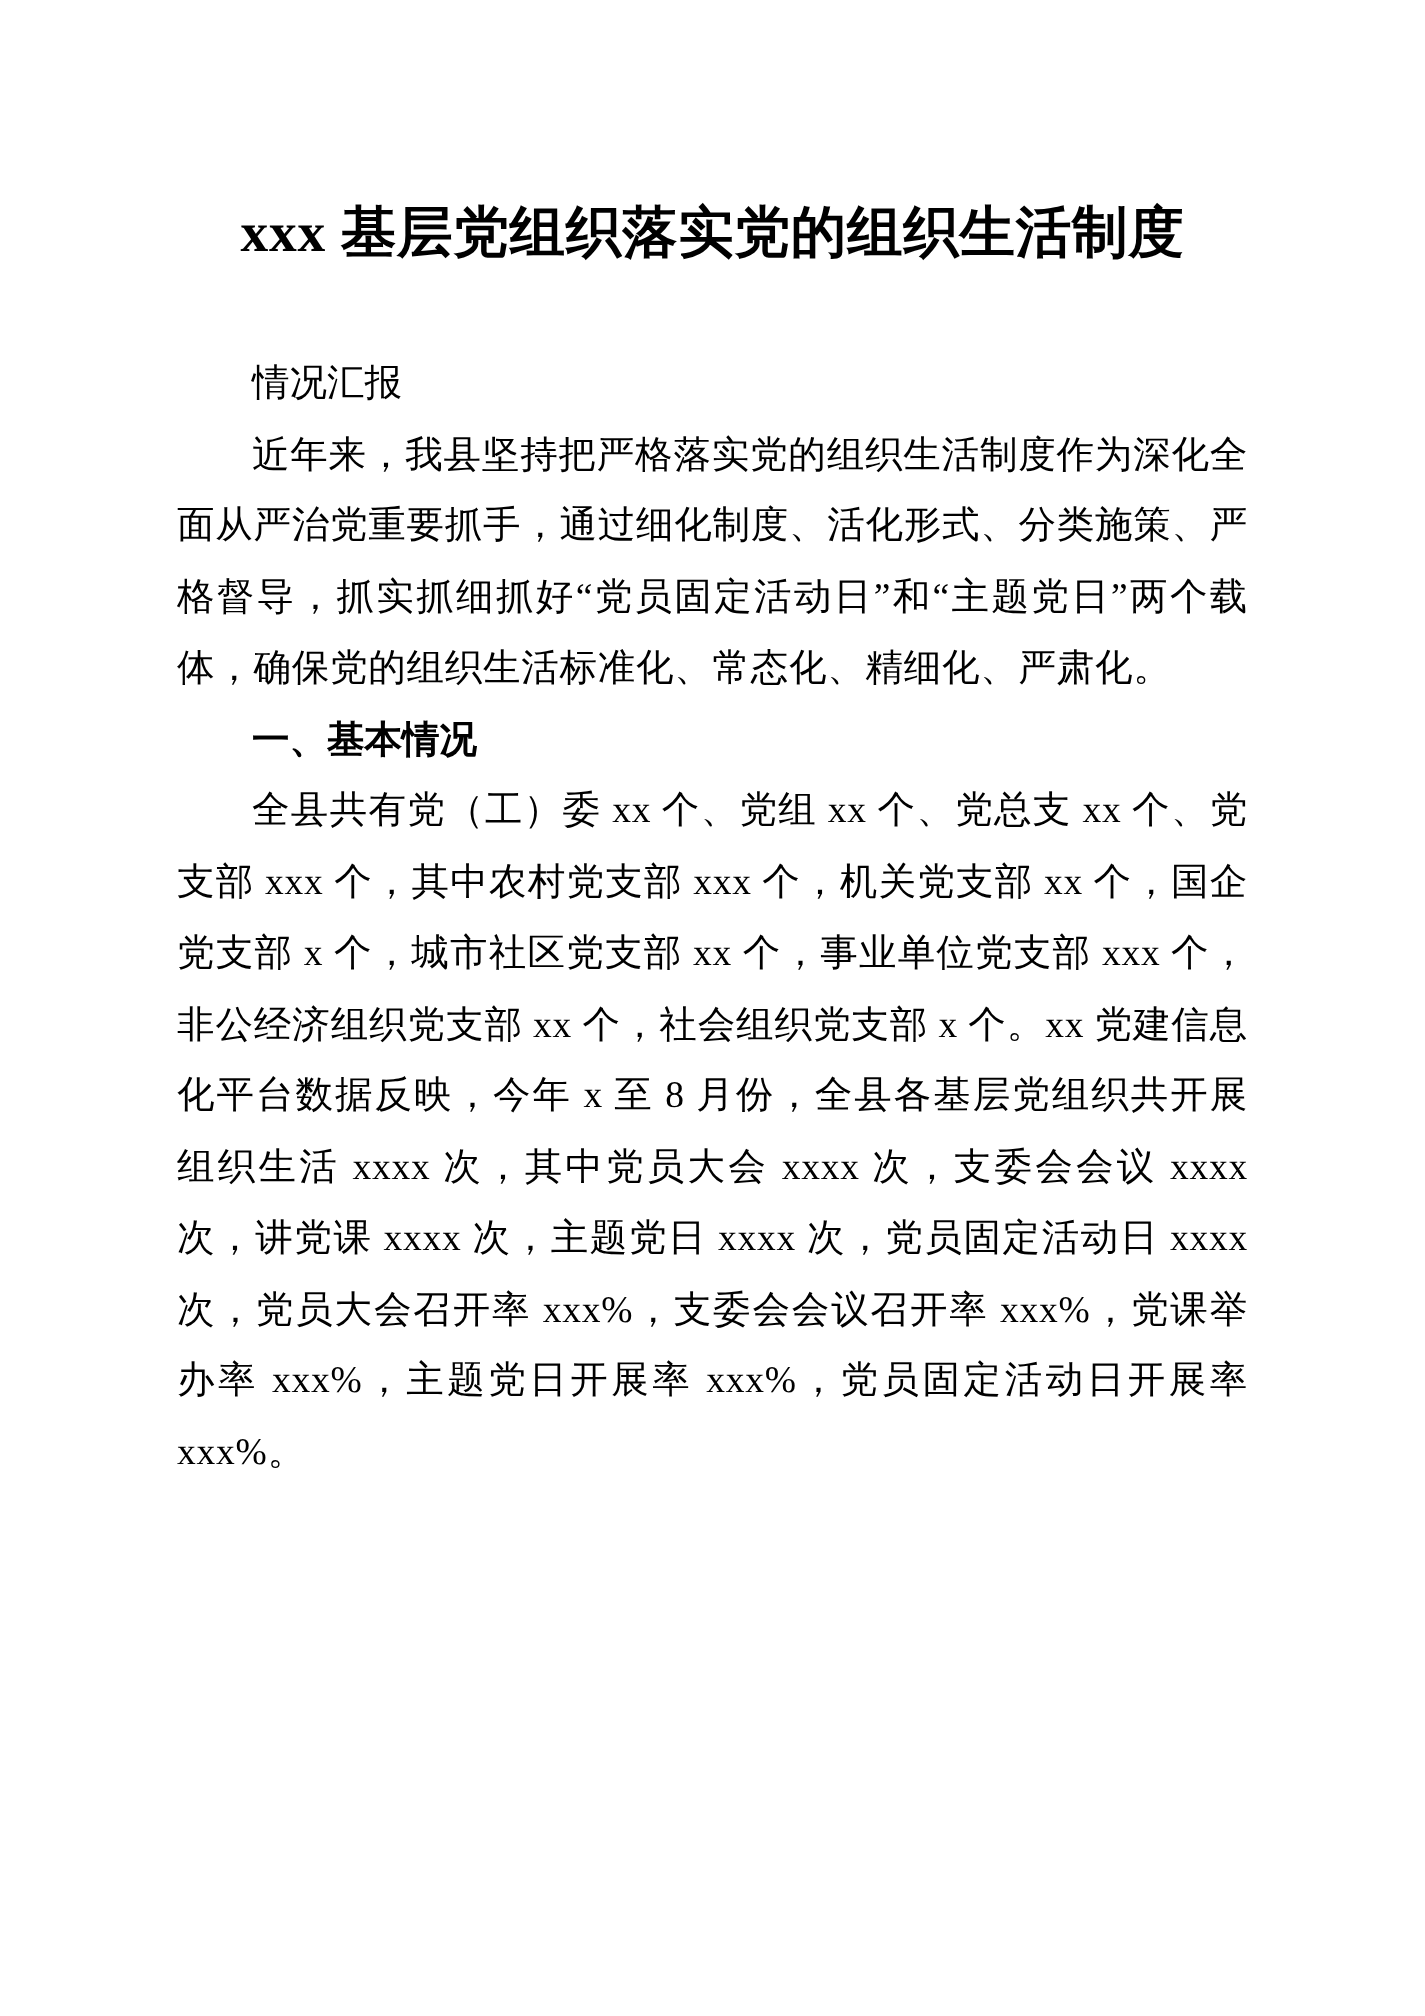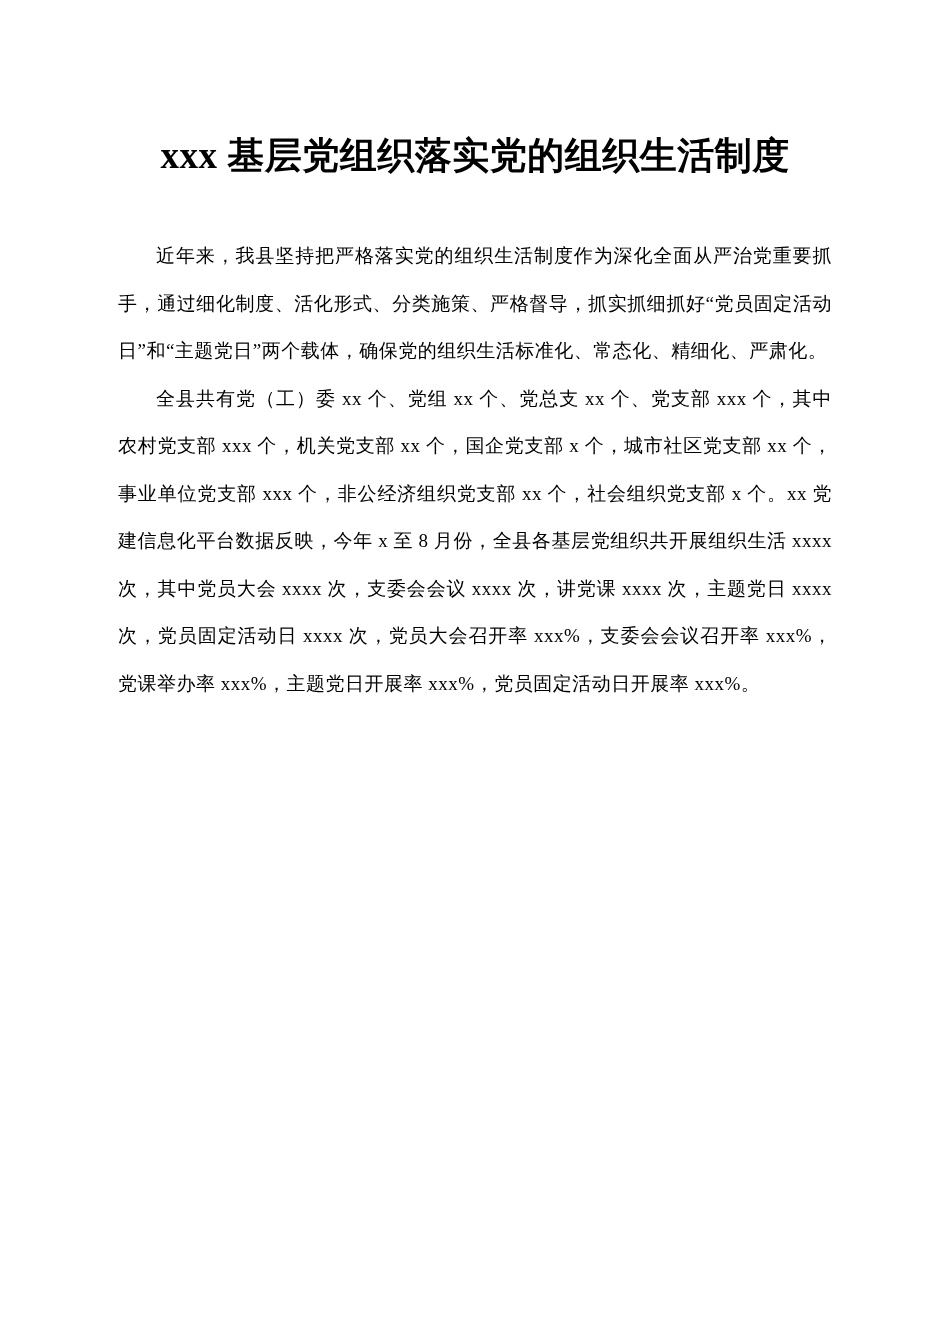--- a/index.html
+++ b/index.html
@@ -30,21 +30,21 @@
     .meta-block {
       margin: 0;
     }
     .meta-line {
       font-size: 25px;
       line-height: 47.5px;
       text-indent: 2em;
       white-space: nowrap;
     }
     .body-paragraph {
-      font-size: 19px;
+      font-size: 25px;
       line-height: 47.5px;
       text-indent: 2em;
       text-align: justify;
       margin: 0;
       letter-spacing: 0.5px;
     }
     .section-heading {
       font-size: 25px;
       line-height: 47.5px;
       text-indent: 2em;
@@ -55,22 +55,24 @@
     }
   </style>
 </head>
 <body>
 
 <div class="page">
 
   <h1 class="doc-title">xxx 基层党组织落实党的组织生活制度</h1>
 
   <div class="meta-block">
+    <div class="meta-line">情况汇报</div>
   </div>
 
   <p class="body-paragraph">近年来，我县坚持把严格落实党的组织生活制度作为深化全面从严治党重要抓手，通过细化制度、活化形式、分类施策、严格督导，抓实抓细抓好“党员固定活动日”和“主题党日”两个载体，确保党的组织生活标准化、常态化、精细化、严肃化。</p>
 
+  <h2 class="section-heading">一、基本情况</h2>
 
   <p class="body-paragraph">全县共有党（工）委 xx 个、党组 xx 个、党总支 xx 个、党支部 xxx 个，其中农村党支部 xxx 个，机关党支部 xx 个，国企党支部 x 个，城市社区党支部 xx 个，事业单位党支部 xxx 个，非公经济组织党支部 xx 个，社会组织党支部 x 个。xx 党建信息化平台数据反映，今年 x 至 8 月份，全县各基层党组织共开展组织生活 xxxx 次，其中党员大会 xxxx 次，支委会会议 xxxx 次，讲党课 xxxx 次，主题党日 xxxx 次，党员固定活动日 xxxx 次，党员大会召开率 xxx%，支委会会议召开率 xxx%，党课举办率 xxx%，主题党日开展率 xxx%，党员固定活动日开展率 xxx%。</p>
 
 
 
 </div>
 
 </body></html>

